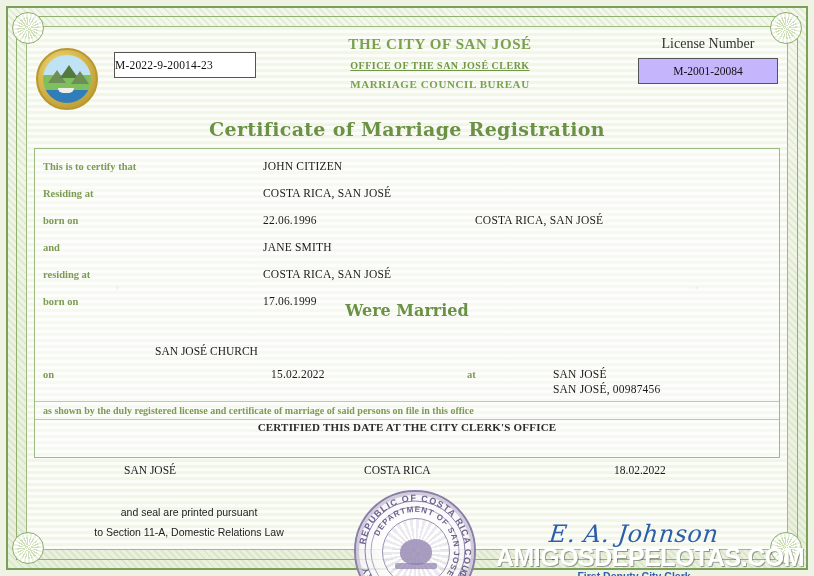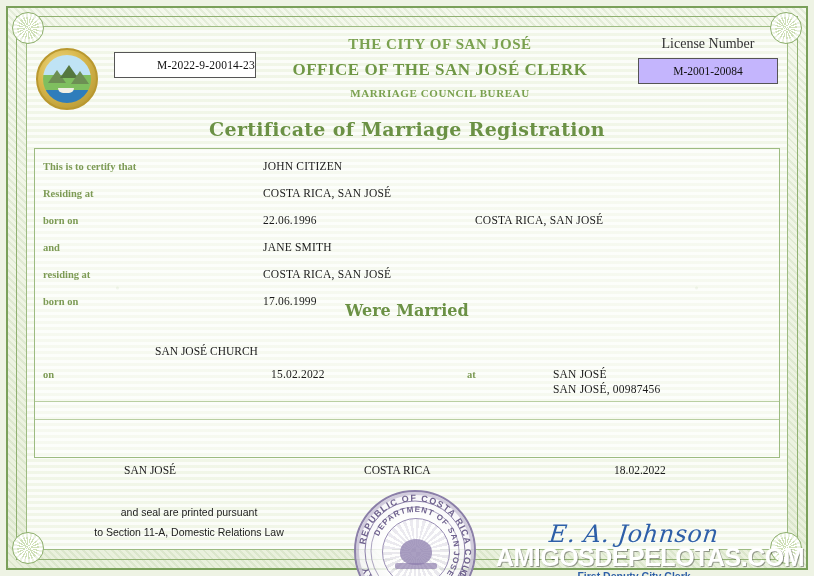--- a/index.html
+++ b/index.html
@@ -105,46 +105,47 @@
     background: #f0efe4;
     border-radius: 0 0 6px 6px;
   }
 
   .lic-left-box {
     position: absolute;
     left: 80px; top: 20px;
     width: 140px; height: 24px;
     border: 1px solid #555;
     background: #ffffff;
-    display: flex; align-items: center; justify-content: flex-end;
+    display: flex; align-items: center; justify-content: flex-start;
     font-family: "Liberation Serif", serif;
     font-size: 11.5px;
     color: #111;
     letter-spacing: 0.2px;
   }
 
   .header-titles {
     position: absolute;
     left: 226px; right: 160px; top: 4px;
     text-align: center;
     color: #6c8f48;
   }
   .title1 {
     font-size: 15px;
     font-weight: bold;
     letter-spacing: 0.6px;
     margin-bottom: 7px;
     color: #7aa14f;
   }
   .title2 {
-    font-size: 17px;
+    font-size: 10px;
     font-weight: bold;
     letter-spacing: 0.5px;
     margin-bottom: 7px;
     color: #6f9745;
+    text-decoration: underline;
   }
   .title3 {
     font-size: 11px;
     font-weight: bold;
     letter-spacing: 0.6px;
     color: #7aa14f;
   }
 
   .lic-right {
     position: absolute;
@@ -439,22 +440,24 @@
       <div class="row" style="top:216px;">
         <span class="label">on</span>
         <span class="value" style="left:236px;">15.02.2022</span>
         <span class="at-word">at</span>
         <span class="value" style="left:518px;">SAN JOSÉ</span>
       </div>
 
       <div class="value" style="position:absolute; left:518px; top:234px;">SAN JOSÉ, 00987456</div>
 
       <div class="rule" style="top:252px;"></div>
+      <div class="shown-text" style="top:256px;">as shown by the duly registered license and certificate of marriage of said persons on file in this office</div>
 
       <div class="rule" style="top:270px;"></div>
+      <div class="certified-line" style="top:272px;">CERTIFIED THIS DATE AT THE CITY CLERK'S OFFICE</div>
     </div>
 
     <div class="tri-col" style="position:relative; height:26px; margin-top:6px;">
       <span class="c1">SAN JOSÉ</span>
       <span class="c2">COSTA RICA</span>
       <span class="c3">18.02.2022</span>
     </div>
 
     <div class="footer">
 

